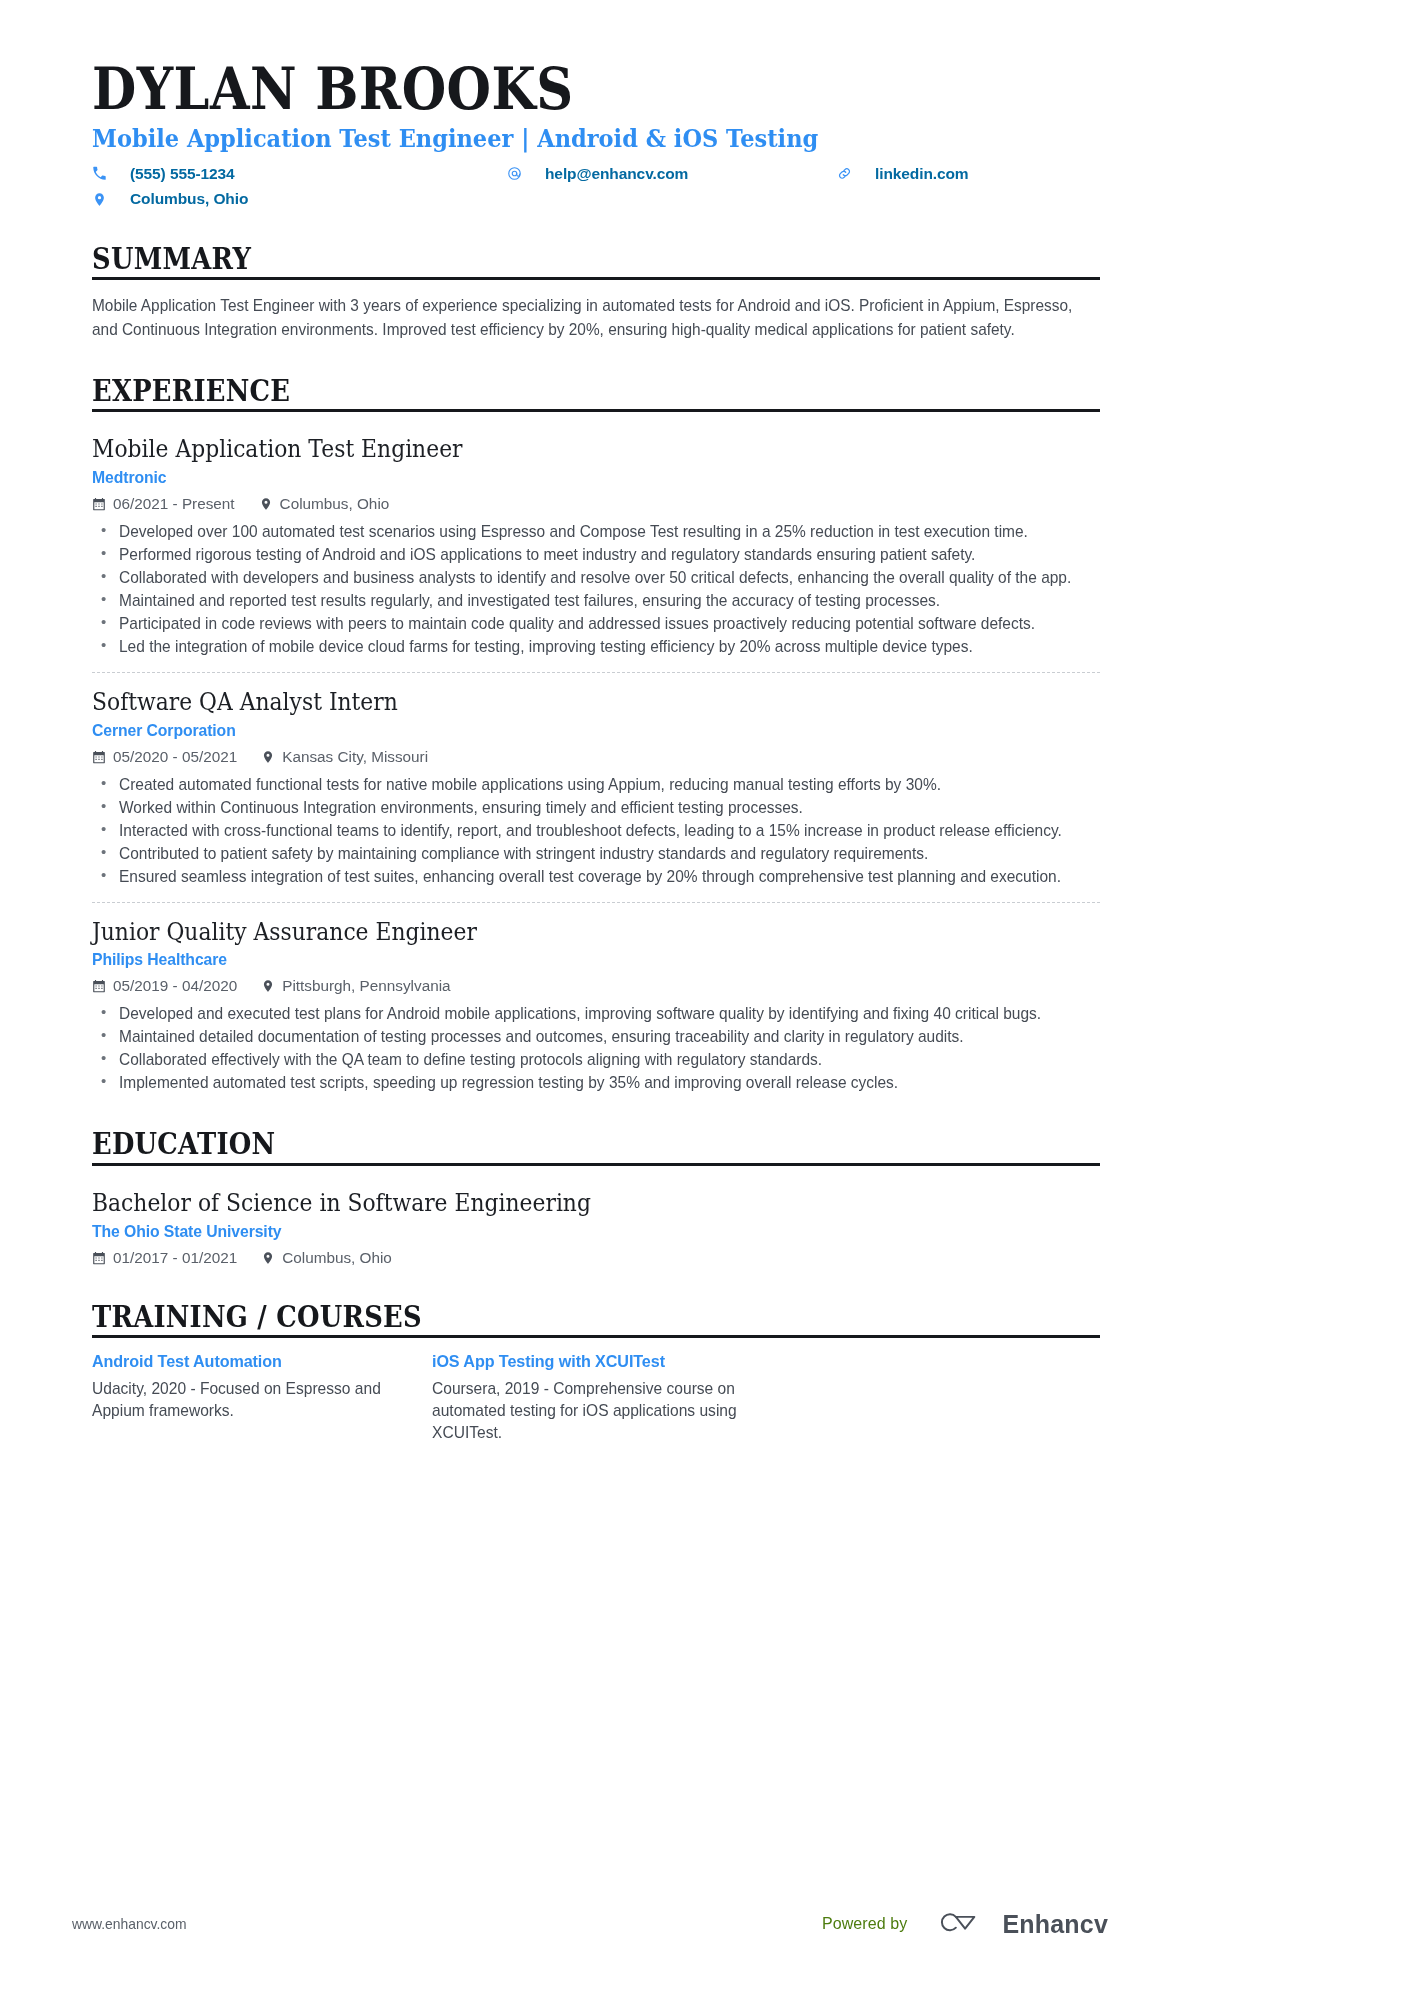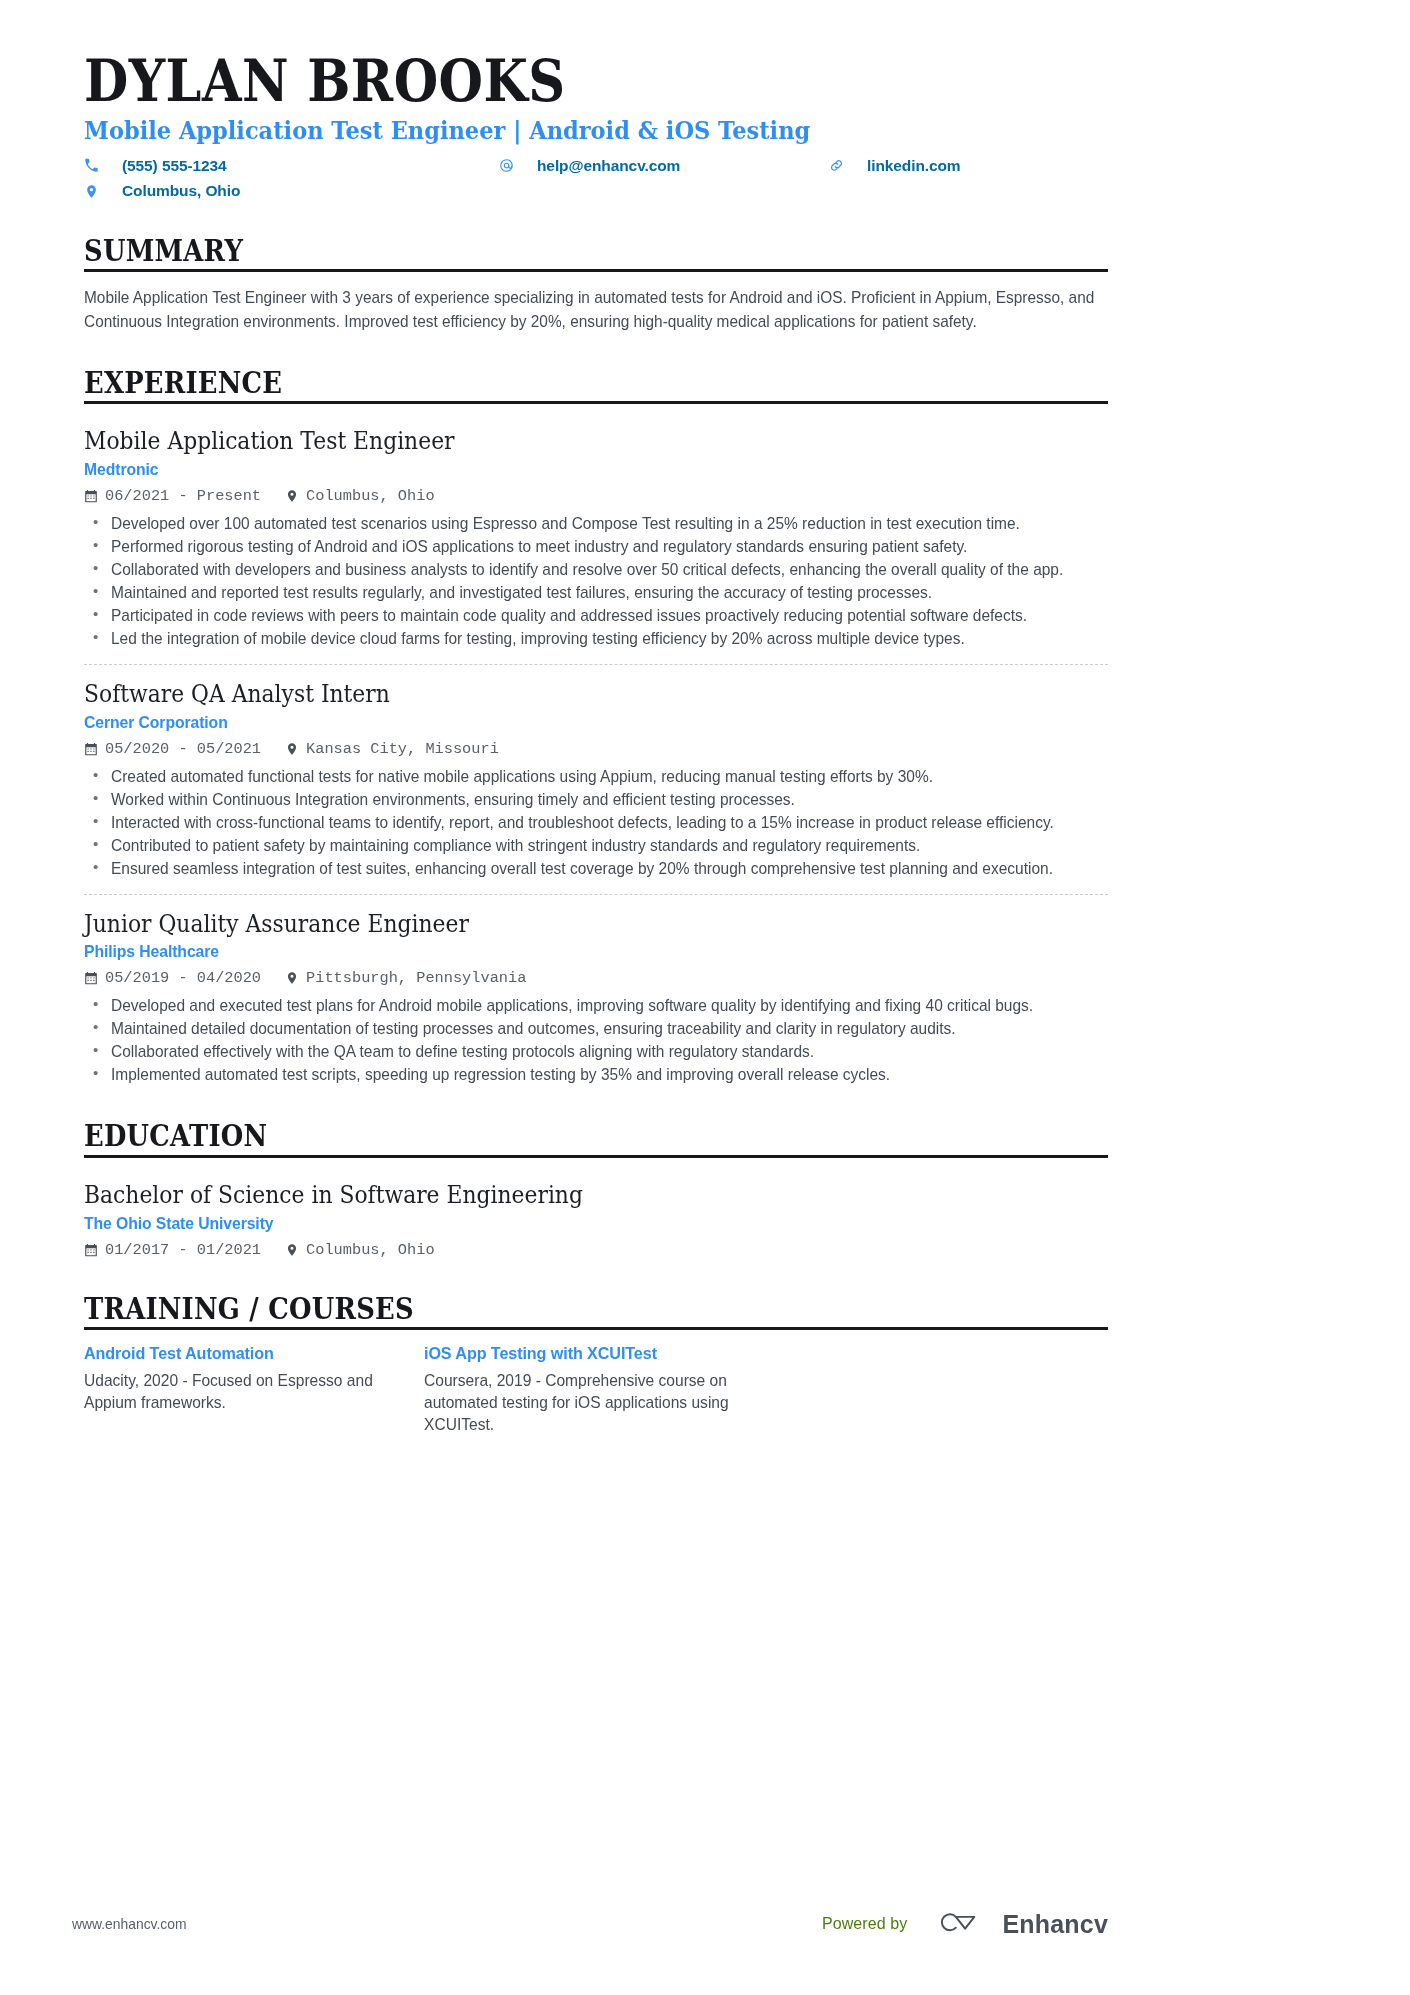--- a/index.html
+++ b/index.html
@@ -11,21 +11,21 @@
     background: #ffffff;
     font-family: "Liberation Sans", sans-serif;
     color: #2b3038;
     -webkit-font-smoothing: antialiased;
   }
 
   .page {
     position: relative;
     width: 1196px;
     height: 1995px;
-    padding: 0;
+    padding: 8px;
     background: #fff;
     overflow: hidden;
   }
 
   .content {
     padding: 52px 88px 0 84px;
   }
 
   
   .name {
@@ -162,21 +162,20 @@
     transform: scaleX(0.95);
     transform-origin: left center;
   }
   .entry-meta {
     display: flex;
     align-items: center;
     gap: 8px;
     font-size: 15.3px;
     color: #5a6069;
     margin-bottom: 8px;
-    font-family: Liberation Mono, monospace;
   }
   .meta-cell {
     display: flex;
     align-items: center;
     gap: 7px;
     white-space: nowrap;
   }
   .meta-cell + .meta-cell { margin-left: 16px; }
   .meta-ico { color: #4a5059; width: 14px; height: 14px; display:inline-flex; align-items:center; justify-content:center; flex:none; }
   .meta-ico svg { display:block; }

